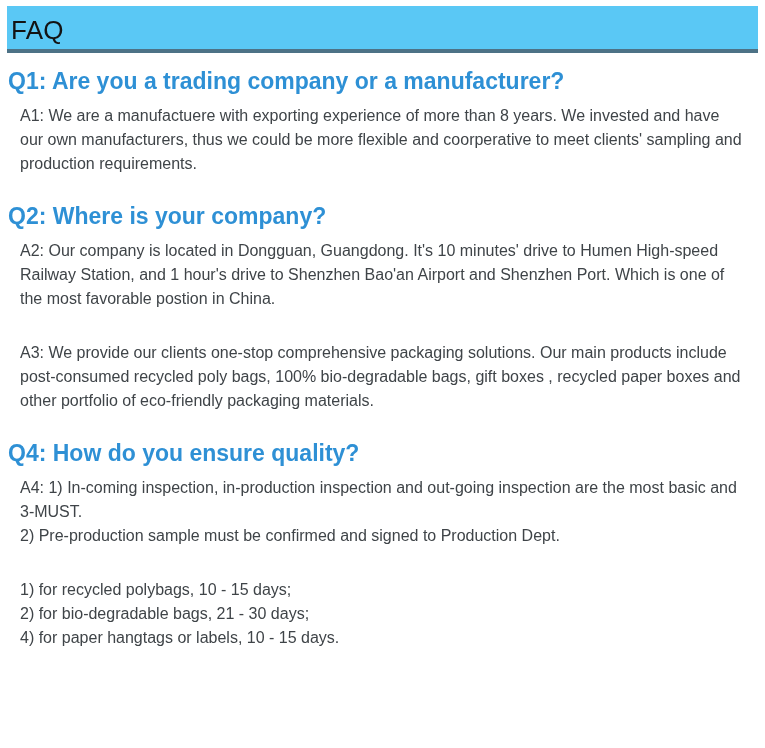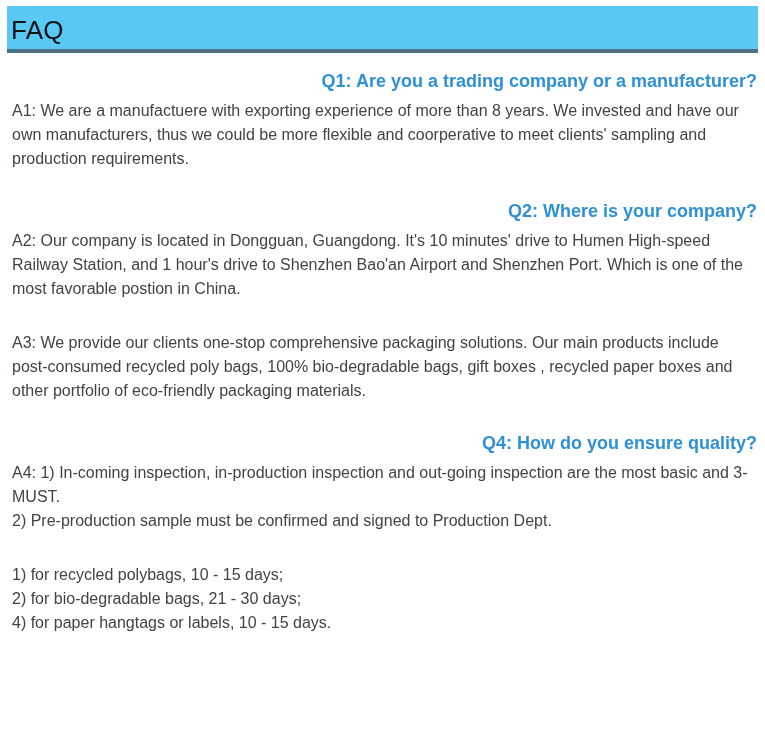--- a/index.html
+++ b/index.html
@@ -33,29 +33,28 @@
   .content {
     padding: 0 8px 14px 8px;
   }
   .faq-section {
     margin-top: 30px;
   }
   .faq-section:first-child {
     margin-top: 18px;
   }
   .faq-question {
-    font-size: 18px;
+    font-size: 23px;
     line-height: 21px;
     font-weight: 700;
     color: #2e90d5;
     margin: 0 0 7px 0;
-    text-align: right;
   }
   .faq-answer {
-    margin: 4px;
+    margin: 12px;
   }
   .faq-answer-line {
     font-size: 16px;
     line-height: 24px;
     color: #3f4448;
     font-weight: 400;
   }
 </style>
 </head>
 <body>

